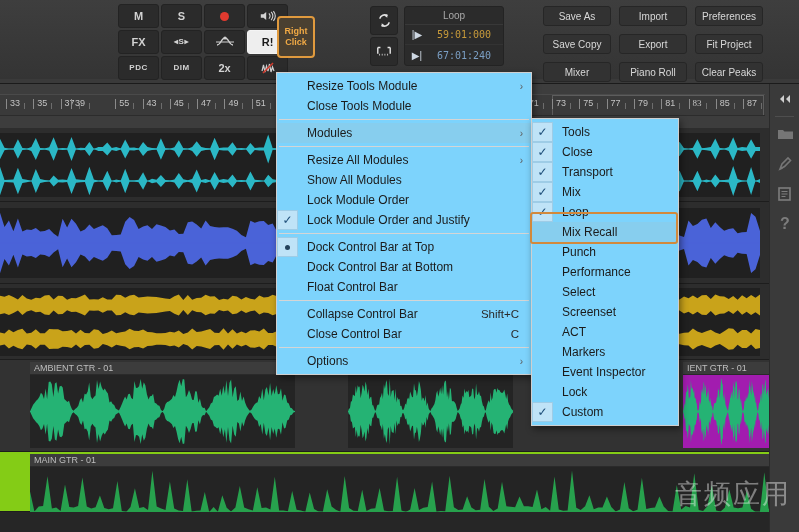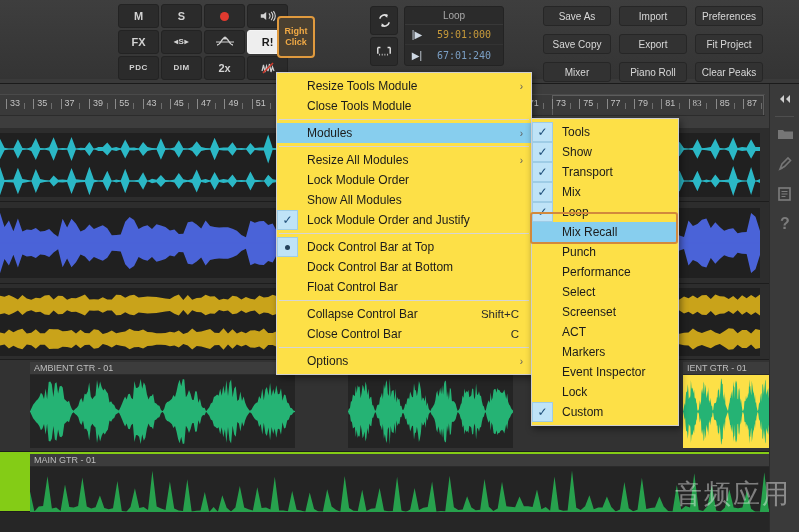--- a/index.html
+++ b/index.html
@@ -194,21 +194,21 @@
   .dock-ic {
     width: 30px; height: 30px;
     display: flex; align-items: center; justify-content: center;
     color: #9a9a9a;
   }
   .dock-sep { height: 1px; background: #4e4e4e; margin: 2px 5px; }
 
   
   .ctxmenu {
     position: absolute;
-    background: #fde047;
+    background: #7dd3fc;
     border: 1px solid #cfcfcf;
     box-shadow: 2px 3px 7px rgba(0,0,0,.45);
     font-size: 12px;
     color: #1b1b1b;
     padding: 3px 0;
     z-index: 50;
   }
   #menu-main { left: 276px; top: 72px; width: 256px; }
   #menu-sub  { left: 531px; top: 118px; width: 148px; }
 
@@ -366,21 +366,21 @@
         <div class="fbtn">Clear Peaks</div>
       </div>
   </div>
 
   <div class="ruler">
     <div class="ruler-strip" id="ruler-strip">
       <div class="loop-region"></div>
     <div class="tick" style="left: 10px;">33</div>
         <div class="tick" style="left: 37.3px;">35</div>
         <div class="tick" style="left: 64.6px;">37</div>
-        <div class="tick" style="left: 93px;">39</div>
+        <div class="tick" style="left: 75px;">39</div>
         <div class="tick" style="left: 119.2px;">55</div>
         <div class="tick" style="left: 146.5px;">43</div>
         <div class="tick" style="left: 173.8px;">45</div>
         <div class="tick" style="left: 201.1px;">47</div>
         <div class="tick" style="left: 228.4px;">49</div>
         <div class="tick" style="left: 255.7px;">51</div>
         <div class="tick" style="left: 283px;">53</div>
         <div class="tick" style="left: 310.3px;">55</div>
         <div class="tick" style="left: 337.6px;">57</div>
         <div class="tick" style="left: 364.9px;">59</div>
@@ -441,21 +441,21 @@
               <path d="M0 36.5 H265" stroke="#25b374" stroke-width="1"></path>
             </svg></div>
         </div>
         <div class="lane" style="left: 348px; top: 2px; width: 165px; height: 86px; background: rgb(36, 36, 36);">
           <div class="clip-header" style="left: 0px; width: 165px;">AMBIENT GTR - 01</div>
           <div style="position: absolute; left: 0px; top: 13px; width: 165px; height: 73px;"><svg width="165" height="73" viewBox="0 0 165 73" preserveAspectRatio="none">
               <path d="M0.0 36.5 L1.0 33.5 L1.9 33.4 L2.9 26.5 L3.9 26.2 L4.9 19.6 L5.8 20.3 L6.8 21.3 L7.8 11.0 L8.7 18.2 L9.7 10.2 L10.7 12.6 L11.6 11.2 L12.6 23.2 L13.6 17.9 L14.6 9.8 L15.5 11.8 L16.5 16.5 L17.5 6.6 L18.4 9.9 L19.4 20.1 L20.4 13.5 L21.4 24.6 L22.3 22.2 L23.3 21.7 L24.3 30.2 L25.2 30.3 L26.2 33.4 L27.2 36.0 L28.1 34.4 L29.1 30.5 L30.1 29.6 L31.1 29.7 L32.0 23.0 L33.0 21.2 L34.0 17.5 L34.9 23.9 L35.9 9.3 L36.9 14.1 L37.9 7.5 L38.8 5.1 L39.8 18.7 L40.8 21.0 L41.7 3.3 L42.7 21.9 L43.7 16.2 L44.6 15.6 L45.6 15.1 L46.6 24.9 L47.6 13.5 L48.5 27.5 L49.5 22.0 L50.5 24.7 L51.4 23.8 L52.4 30.9 L53.4 30.8 L54.4 34.8 L55.3 35.1 L56.3 32.7 L57.3 28.5 L58.2 29.7 L59.2 24.3 L60.2 22.6 L61.1 24.5 L62.1 16.4 L63.1 19.3 L64.1 22.3 L65.0 22.0 L66.0 8.3 L67.0 15.3 L67.9 15.2 L68.9 21.3 L69.9 15.3 L70.9 5.9 L71.8 8.7 L72.8 14.6 L73.8 25.8 L74.7 22.5 L75.7 23.3 L76.7 26.5 L77.6 20.1 L78.6 30.9 L79.6 27.2 L80.6 33.2 L81.5 35.0 L82.5 36.1 L83.5 33.6 L84.4 32.6 L85.4 30.8 L86.4 29.0 L87.4 25.0 L88.3 18.6 L89.3 15.6 L90.3 21.7 L91.2 18.0 L92.2 12.7 L93.2 19.2 L94.1 10.3 L95.1 19.7 L96.1 8.2 L97.1 5.4 L98.0 6.3 L99.0 22.2 L100.0 16.0 L100.9 24.8 L101.9 12.7 L102.9 14.3 L103.9 26.1 L104.8 26.3 L105.8 26.3 L106.8 27.4 L107.7 29.0 L108.7 33.0 L109.7 36.1 L110.6 34.9 L111.6 33.6 L112.6 29.8 L113.6 28.1 L114.5 20.6 L115.5 22.7 L116.5 13.4 L117.4 18.4 L118.4 16.0 L119.4 17.3 L120.4 15.1 L121.3 22.3 L122.3 21.4 L123.3 20.2 L124.2 13.6 L125.2 14.0 L126.2 24.4 L127.1 21.9 L128.1 8.5 L129.1 19.9 L130.1 19.2 L131.0 16.2 L132.0 20.7 L133.0 20.8 L133.9 26.2 L134.9 30.6 L135.9 31.4 L136.9 35.2 L137.8 35.6 L138.8 30.7 L139.8 27.6 L140.7 25.2 L141.7 28.0 L142.7 17.2 L143.6 25.7 L144.6 22.5 L145.6 15.0 L146.6 14.0 L147.5 14.0 L148.5 17.8 L149.5 12.9 L150.4 14.9 L151.4 15.1 L152.4 17.0 L153.4 17.8 L154.3 18.1 L155.3 17.1 L156.3 14.6 L157.2 18.8 L158.2 24.0 L159.2 18.4 L160.1 26.6 L161.1 29.5 L162.1 30.8 L163.1 33.2 L164.0 34.4 L165.0 35.6 L165.0 37.4 L164.0 38.6 L163.1 39.8 L162.1 42.2 L161.1 43.5 L160.1 46.4 L159.2 54.6 L158.2 49.0 L157.2 54.2 L156.3 58.4 L155.3 55.9 L154.3 54.9 L153.4 55.2 L152.4 56.0 L151.4 57.9 L150.4 58.1 L149.5 60.1 L148.5 55.2 L147.5 59.0 L146.6 59.0 L145.6 58.0 L144.6 50.5 L143.6 47.3 L142.7 55.8 L141.7 45.0 L140.7 47.8 L139.8 45.4 L138.8 42.3 L137.8 37.4 L136.9 37.8 L135.9 41.6 L134.9 42.4 L133.9 46.8 L133.0 52.2 L132.0 52.3 L131.0 56.8 L130.1 53.8 L129.1 53.1 L128.1 64.5 L127.1 51.1 L126.2 48.6 L125.2 59.0 L124.2 59.4 L123.3 52.8 L122.3 51.6 L121.3 50.7 L120.4 57.9 L119.4 55.7 L118.4 57.0 L117.4 54.6 L116.5 59.6 L115.5 50.3 L114.5 52.4 L113.6 44.9 L112.6 43.2 L111.6 39.4 L110.6 38.1 L109.7 36.9 L108.7 40.0 L107.7 44.0 L106.8 45.6 L105.8 46.7 L104.8 46.7 L103.9 46.9 L102.9 58.7 L101.9 60.3 L100.9 48.2 L100.0 57.0 L99.0 50.8 L98.0 66.7 L97.1 67.6 L96.1 64.8 L95.1 53.3 L94.1 62.7 L93.2 53.8 L92.2 60.3 L91.2 55.0 L90.3 51.3 L89.3 57.4 L88.3 54.4 L87.4 48.0 L86.4 44.0 L85.4 42.2 L84.4 40.4 L83.5 39.4 L82.5 36.9 L81.5 38.0 L80.6 39.8 L79.6 45.8 L78.6 42.1 L77.6 52.9 L76.7 46.5 L75.7 49.7 L74.7 50.5 L73.8 47.2 L72.8 58.4 L71.8 64.3 L70.9 67.1 L69.9 57.7 L68.9 51.7 L67.9 57.8 L67.0 57.7 L66.0 64.7 L65.0 51.0 L64.1 50.7 L63.1 53.7 L62.1 56.6 L61.1 48.5 L60.2 50.4 L59.2 48.7 L58.2 43.3 L57.3 44.5 L56.3 40.3 L55.3 37.9 L54.4 38.2 L53.4 42.2 L52.4 42.1 L51.4 49.2 L50.5 48.3 L49.5 51.0 L48.5 45.5 L47.6 59.5 L46.6 48.1 L45.6 57.9 L44.6 57.4 L43.7 56.8 L42.7 51.1 L41.7 69.7 L40.8 52.0 L39.8 54.3 L38.8 67.9 L37.9 65.5 L36.9 58.9 L35.9 63.7 L34.9 49.1 L34.0 55.5 L33.0 51.8 L32.0 50.0 L31.1 43.3 L30.1 43.4 L29.1 42.5 L28.1 38.6 L27.2 37.0 L26.2 39.6 L25.2 42.7 L24.3 42.8 L23.3 51.3 L22.3 50.8 L21.4 48.4 L20.4 59.5 L19.4 52.9 L18.4 63.1 L17.5 66.4 L16.5 56.5 L15.5 61.2 L14.6 63.2 L13.6 55.1 L12.6 49.8 L11.6 61.8 L10.7 60.4 L9.7 62.8 L8.7 54.8 L7.8 62.0 L6.8 51.7 L5.8 52.7 L4.9 53.4 L3.9 46.8 L2.9 46.5 L1.9 39.6 L1.0 39.5 L0.0 36.5 Z" fill="#25b374"></path>
               <path d="M0 36.5 H165" stroke="#25b374" stroke-width="1"></path>
             </svg></div>
         </div>
-        <div class="lane" style="left: 683px; top: 2px; width: 90px; height: 86px; background: #fde047;">
+        <div class="lane" style="left: 683px; top: 2px; width: 90px; height: 86px; background: #a21caf;">
           <div class="clip-header" style="left: 0px; width: 90px;">IENT GTR - 01</div>
           <div style="position: absolute; left: 0px; top: 13px; width: 90px; height: 73px;"><svg width="90" height="73" viewBox="0 0 90 73" preserveAspectRatio="none">
               <path d="M0.0 36.5 L0.5 34.5 L1.1 31.2 L1.6 27.9 L2.1 30.4 L2.6 22.9 L3.2 16.6 L3.7 17.2 L4.2 16.1 L4.8 9.0 L5.3 14.8 L5.8 24.2 L6.4 21.6 L6.9 23.5 L7.4 20.2 L7.9 5.1 L8.5 12.6 L9.0 14.0 L9.5 12.4 L10.1 15.5 L10.6 18.4 L11.1 14.6 L11.6 22.3 L12.2 24.1 L12.7 22.6 L13.2 27.2 L13.8 28.7 L14.3 34.4 L14.8 35.8 L15.4 35.2 L15.9 34.0 L16.4 28.9 L16.9 25.3 L17.5 30.0 L18.0 26.4 L18.5 13.9 L19.1 18.7 L19.6 12.5 L20.1 19.2 L20.6 6.4 L21.2 9.2 L21.7 19.5 L22.2 9.6 L22.8 13.3 L23.3 23.2 L23.8 21.0 L24.4 15.5 L24.9 21.3 L25.4 12.0 L25.9 25.5 L26.5 25.5 L27.0 28.5 L27.5 22.5 L28.1 28.9 L28.6 31.2 L29.1 31.0 L29.6 35.6 L30.2 34.9 L30.7 31.3 L31.2 28.0 L31.8 28.4 L32.3 27.8 L32.8 27.9 L33.4 26.1 L33.9 22.1 L34.4 22.8 L34.9 15.5 L35.5 14.9 L36.0 12.9 L36.5 23.7 L37.1 18.5 L37.6 10.7 L38.1 3.2 L38.6 4.5 L39.2 9.2 L39.7 8.8 L40.2 24.9 L40.8 19.2 L41.3 26.5 L41.8 16.6 L42.4 28.9 L42.9 30.8 L43.4 32.1 L43.9 33.5 L44.5 35.0 L45.0 35.9 L45.5 32.5 L46.1 28.9 L46.6 27.3 L47.1 23.0 L47.6 22.7 L48.2 15.9 L48.7 21.6 L49.2 14.4 L49.8 23.9 L50.3 6.2 L50.8 11.0 L51.4 12.4 L51.9 23.6 L52.4 5.3 L52.9 7.9 L53.5 5.4 L54.0 9.8 L54.5 23.5 L55.1 24.4 L55.6 15.2 L56.1 13.0 L56.6 16.1 L57.2 28.3 L57.7 23.3 L58.2 25.7 L58.8 31.2 L59.3 34.8 L59.8 36.3 L60.4 34.9 L60.9 33.4 L61.4 26.8 L61.9 25.7 L62.5 26.1 L63.0 20.6 L63.5 24.6 L64.1 22.7 L64.6 22.3 L65.1 17.8 L65.6 20.7 L66.2 4.3 L66.7 11.9 L67.2 10.7 L67.8 16.7 L68.3 20.6 L68.8 5.7 L69.4 10.6 L69.9 14.7 L70.4 17.3 L70.9 18.3 L71.5 24.6 L72.0 19.1 L72.5 27.8 L73.1 27.2 L73.6 31.4 L74.1 33.8 L74.6 36.0 L75.2 35.1 L75.7 30.7 L76.2 27.1 L76.8 28.7 L77.3 23.0 L77.8 19.6 L78.4 17.9 L78.9 27.1 L79.4 10.1 L79.9 8.8 L80.5 20.1 L81.0 7.3 L81.5 18.0 L82.1 6.1 L82.6 4.6 L83.1 17.2 L83.6 19.9 L84.2 13.8 L84.7 17.7 L85.2 12.5 L85.8 23.6 L86.3 14.1 L86.8 17.1 L87.4 27.3 L87.9 28.0 L88.4 31.8 L88.9 33.5 L89.5 35.3 L90.0 35.3 L90.0 37.7 L89.5 37.7 L88.9 39.5 L88.4 41.2 L87.9 45.0 L87.4 45.7 L86.8 55.9 L86.3 58.9 L85.8 49.4 L85.2 60.5 L84.7 55.3 L84.2 59.2 L83.6 53.1 L83.1 55.8 L82.6 68.4 L82.1 66.9 L81.5 55.0 L81.0 65.7 L80.5 52.9 L79.9 64.2 L79.4 62.9 L78.9 45.9 L78.4 55.1 L77.8 53.4 L77.3 50.0 L76.8 44.3 L76.2 45.9 L75.7 42.3 L75.2 37.9 L74.6 37.0 L74.1 39.2 L73.6 41.6 L73.1 45.8 L72.5 45.2 L72.0 53.9 L71.5 48.4 L70.9 54.7 L70.4 55.7 L69.9 58.3 L69.4 62.4 L68.8 67.3 L68.3 52.4 L67.8 56.3 L67.2 62.3 L66.7 61.1 L66.2 68.7 L65.6 52.3 L65.1 55.2 L64.6 50.7 L64.1 50.3 L63.5 48.4 L63.0 52.4 L62.5 46.9 L61.9 47.3 L61.4 46.2 L60.9 39.6 L60.4 38.1 L59.8 36.7 L59.3 38.2 L58.8 41.8 L58.2 47.3 L57.7 49.7 L57.2 44.7 L56.6 56.9 L56.1 60.0 L55.6 57.8 L55.1 48.6 L54.5 49.5 L54.0 63.2 L53.5 67.6 L52.9 65.1 L52.4 67.7 L51.9 49.4 L51.4 60.6 L50.8 62.0 L50.3 66.8 L49.8 49.1 L49.2 58.6 L48.7 51.4 L48.2 57.1 L47.6 50.3 L47.1 50.0 L46.6 45.7 L46.1 44.1 L45.5 40.5 L45.0 37.1 L44.5 38.0 L43.9 39.5 L43.4 40.9 L42.9 42.2 L42.4 44.1 L41.8 56.4 L41.3 46.5 L40.8 53.8 L40.2 48.1 L39.7 64.2 L39.2 63.8 L38.6 68.5 L38.1 69.8 L37.6 62.3 L37.1 54.5 L36.5 49.3 L36.0 60.1 L35.5 58.1 L34.9 57.5 L34.4 50.2 L33.9 50.9 L33.4 46.9 L32.8 45.1 L32.3 45.2 L31.8 44.6 L31.2 45.0 L30.7 41.7 L30.2 38.1 L29.6 37.4 L29.1 42.0 L28.6 41.8 L28.1 44.1 L27.5 50.5 L27.0 44.5 L26.5 47.5 L25.9 47.5 L25.4 61.0 L24.9 51.7 L24.4 57.5 L23.8 52.0 L23.3 49.8 L22.8 59.7 L22.2 63.4 L21.7 53.5 L21.2 63.8 L20.6 66.6 L20.1 53.8 L19.6 60.5 L19.1 54.3 L18.5 59.1 L18.0 46.6 L17.5 43.0 L16.9 47.7 L16.4 44.1 L15.9 39.0 L15.4 37.8 L14.8 37.2 L14.3 38.6 L13.8 44.3 L13.2 45.8 L12.7 50.4 L12.2 48.9 L11.6 50.7 L11.1 58.4 L10.6 54.6 L10.1 57.5 L9.5 60.6 L9.0 59.0 L8.5 60.4 L7.9 67.9 L7.4 52.8 L6.9 49.5 L6.4 51.4 L5.8 48.8 L5.3 58.2 L4.8 64.0 L4.2 56.9 L3.7 55.8 L3.2 56.4 L2.6 50.1 L2.1 42.6 L1.6 45.1 L1.1 41.8 L0.5 38.5 L0.0 36.5 Z" fill="#25b374"></path>
               <path d="M0 36.5 H90" stroke="#25b374" stroke-width="1"></path>
             </svg></div>
         </div>
       </div>
       <div class="track" style="height: 60px; background: #84cc16;">
         <div class="lane" style="left: 30px; top: 2px; width: 743px; height: 58px; background: rgb(36, 36, 36);">
           <div class="clip-header" style="left: 0px; width: 743px;">MAIN GTR - 01</div>
@@ -511,24 +511,24 @@
       <div class="mi hl">
         <span class="mi-label">Modules</span>
         <span class="mi-arrow">›</span>
       </div>
       <div class="sep"></div>
       <div class="mi">
         <span class="mi-label">Resize All Modules</span>
         <span class="mi-arrow">›</span>
       </div>
       <div class="mi">
+        <span class="mi-label">Show All Modules</span>
+      </div>
+      <div class="mi">
         <span class="mi-label">Lock Module Order</span>
-      </div>
-      <div class="mi">
-        <span class="mi-label">Show All Modules</span>
       </div>
       <div class="mi">
         <div class="mi-check boxed">✓</div>
         <span class="mi-label">Lock Module Order and Justify</span>
       </div>
       <div class="sep"></div>
       <div class="mi">
         <div class="mi-check boxed">
           <span class="mi-radio-dot"></span>
         </div>
@@ -555,21 +555,21 @@
         <span class="mi-arrow">›</span>
       </div>
     </div>
   <div class="ctxmenu" id="menu-sub">
       <div class="mi">
         <div class="mi-check boxed">✓</div>
         <span class="mi-label">Tools</span>
       </div>
       <div class="mi">
         <div class="mi-check boxed">✓</div>
-        <span class="mi-label">Show</span>
+        <span class="mi-label">Close</span>
       </div>
       <div class="mi">
         <div class="mi-check boxed">✓</div>
         <span class="mi-label">Transport</span>
       </div>
       <div class="mi">
         <div class="mi-check boxed">✓</div>
         <span class="mi-label">Mix</span>
       </div>
       <div class="mi">

